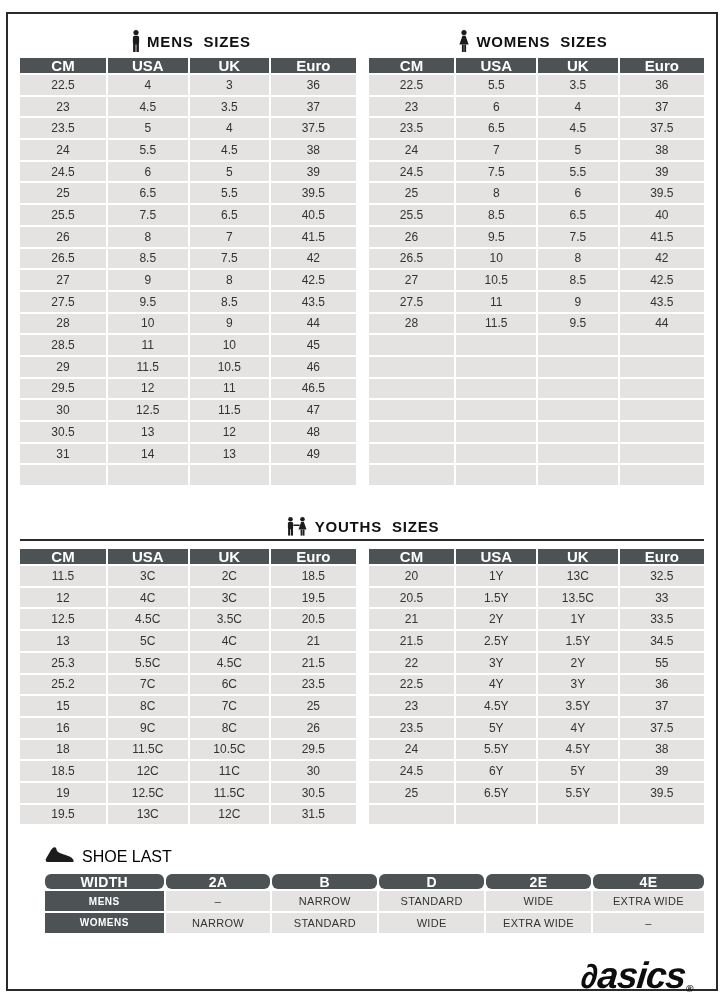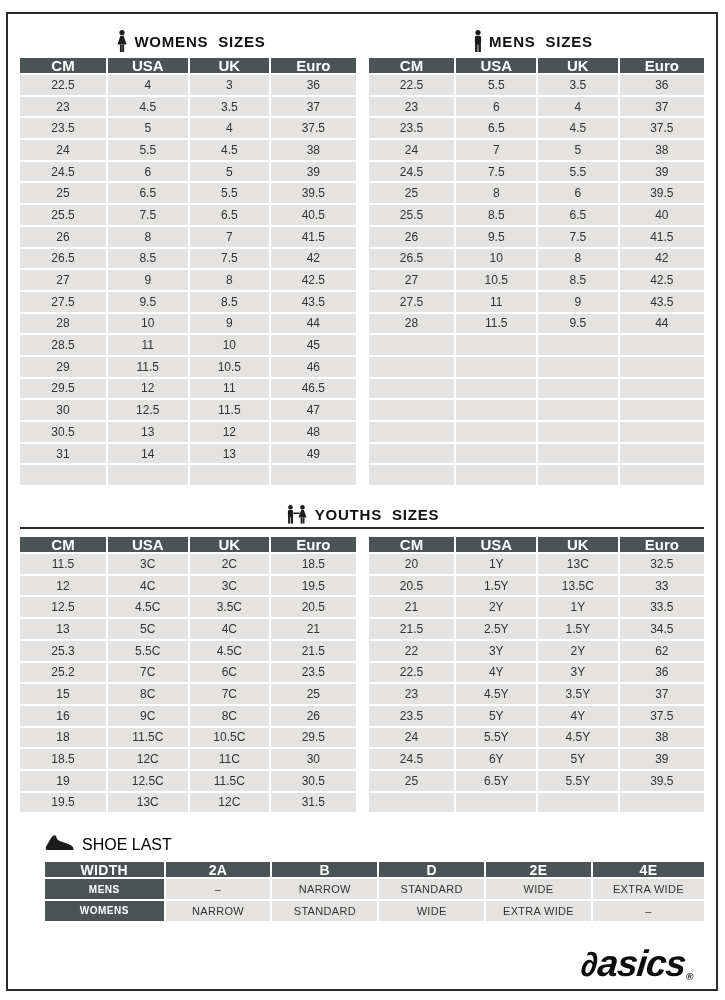--- a/index.html
+++ b/index.html
@@ -28,69 +28,69 @@
   .tables-row{display:flex;gap:13px;margin-top:4px;}
   .size-table{flex:1;}
   .tr{display:flex;gap:2px;margin-bottom:2px;}
   .td{flex:1;height:19.7px;display:flex;align-items:center;justify-content:center;
     background:var(--cell-bg);color:var(--cell-text);font-size:12px;}
   .tr .td:first-child{flex:1.08;}
   .tr .td:last-child{flex:1.06;}
   .tr.head .td{height:15px;background:var(--header-bg);color:var(--header-text);
     font-weight:bold;font-size:15px;}
   
-  .youths-sec{margin-top:16px;}
+  .youths-sec{margin-top:28px;}
   .youths-title{display:flex;justify-content:center;align-items:center;height:22px;}
   .divider{height:2px;background:var(--line);margin:2px 0 8px 0;}
   
   .shoelast-sec{margin-top:18px;padding-left:25px;}
   .shoelast-title{display:flex;align-items:center;gap:7px;height:26px;margin-bottom:4px;}
   .shoelast .td{font-size:11px;letter-spacing:.3px;}
   .shoelast .tr .td:first-child{flex:0 0 18%;}
   .shoelast .tr .td.label{background:var(--header-bg);color:var(--header-text);
     font-weight:bold;font-size:10px;letter-spacing:.5px;}
-  .shoelast .tr.head .td{font-size:14px;}
+  .shoelast .tr.head .td{font-size:14px;border-radius:6px;}
   
   .brand-row{display:flex;justify-content:flex-end;align-items:flex-end;
     margin-top:22px;padding-right:10px;}
   .logo{font-weight:bold;font-style:italic;font-size:37px;color:#0d0d0d;
     letter-spacing:-1px;display:flex;align-items:baseline;transform:skewX(-6deg);}
   .logo .sym{font-size:34px;margin-right:1px;}
   .logo .reg{font-size:10px;font-style:normal;align-self:flex-end;margin:0 0 3px 2px;}
 </style>
 </head>
 <body>
 
 <div class="page">
 
   <div class="title-row">
+    <div class="title-col">
+      <div class="section-title">
+        <span class="icon">
+          <svg width="10" height="22" viewBox="0 0 10 22">
+            <circle cx="5" cy="2.6" r="2.6"></circle>
+            <rect x="1.9" y="5.8" width="6.2" height="8.6" rx="1.6"></rect>
+            <rect x="2.1" y="13.5" width="2.5" height="8.5"></rect>
+            <rect x="5.4" y="13.5" width="2.5" height="8.5"></rect>
+          </svg>
+        </span>
+        <span class="ttl">MENS  SIZES</span>
+      </div>
+    </div>
     <div class="title-col">
       <div class="section-title">
         <span class="icon">
           <svg width="12" height="22" viewBox="0 0 12 22">
             <circle cx="6" cy="2.6" r="2.6"></circle>
             <path d="M4.4 5.8 h3.2 L10.6 14.6 H1.4 Z"></path>
             <rect x="3.9" y="14.6" width="1.9" height="7.4"></rect>
             <rect x="6.2" y="14.6" width="1.9" height="7.4"></rect>
           </svg>
         </span>
         <span class="ttl">WOMENS  SIZES</span>
-      </div>
-    </div>
-    <div class="title-col">
-      <div class="section-title">
-        <span class="icon">
-          <svg width="10" height="22" viewBox="0 0 10 22">
-            <circle cx="5" cy="2.6" r="2.6"></circle>
-            <rect x="1.9" y="5.8" width="6.2" height="8.6" rx="1.6"></rect>
-            <rect x="2.1" y="13.5" width="2.5" height="8.5"></rect>
-            <rect x="5.4" y="13.5" width="2.5" height="8.5"></rect>
-          </svg>
-        </span>
-        <span class="ttl">MENS  SIZES</span>
       </div>
     </div>
   </div>
 
   <div class="tables-row">
     <div class="size-table">
         <div class="tr head">
           <div class="td">CM</div>
           <div class="td">USA</div>
           <div class="td">UK</div>
@@ -464,21 +464,21 @@
           <div class="tr">
             <div class="td">21.5</div>
             <div class="td">2.5Y</div>
             <div class="td">1.5Y</div>
             <div class="td">34.5</div>
           </div>
           <div class="tr">
             <div class="td">22</div>
             <div class="td">3Y</div>
             <div class="td">2Y</div>
-            <div class="td">62</div>
+            <div class="td">55</div>
           </div>
           <div class="tr">
             <div class="td">22.5</div>
             <div class="td">4Y</div>
             <div class="td">3Y</div>
             <div class="td">36</div>
           </div>
           <div class="tr">
             <div class="td">23</div>
             <div class="td">4.5Y</div>

